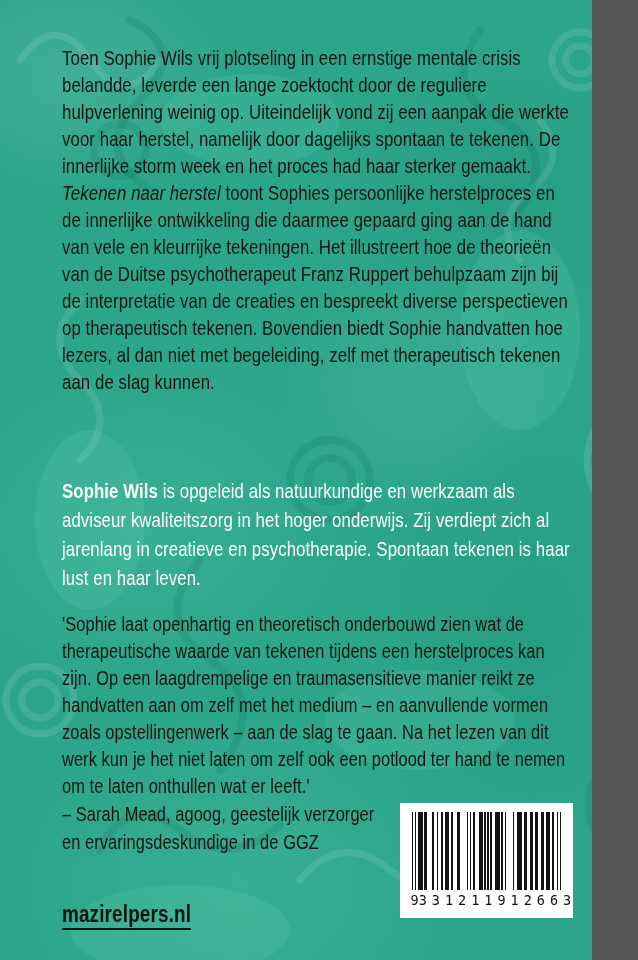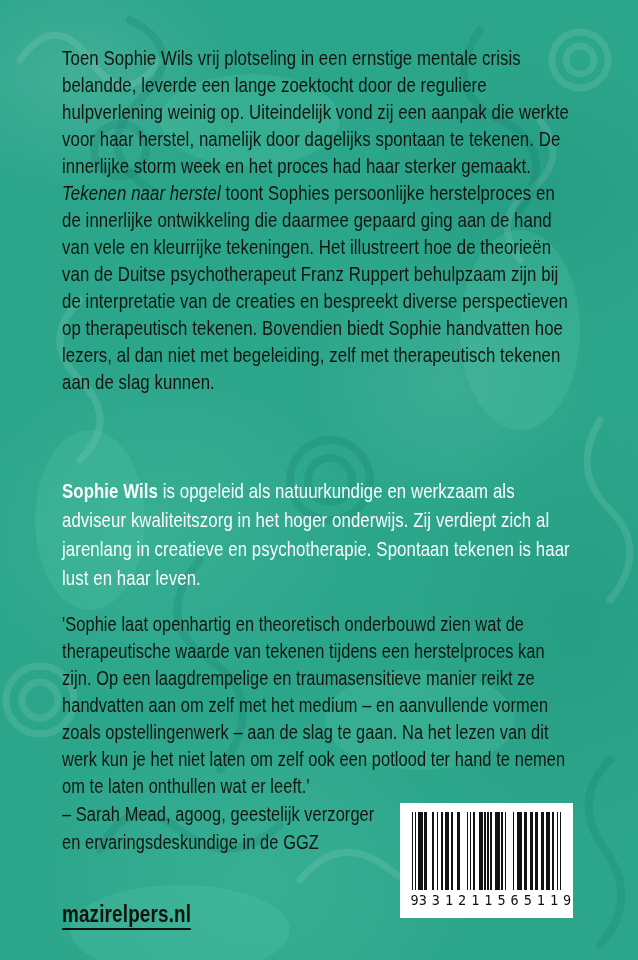--- a/index.html
+++ b/index.html
@@ -1,18 +1,18 @@
 <!DOCTYPE html>
 <html><head>
 <meta charset="utf-8">
 <style>
   html,body{margin:0;padding:0;background:#555;}
   .cover{
     position:relative;
-    width:638px;height:960px;
+    width:592px;height:960px;
     overflow:hidden;
     background-color:#2ca68b;
     background-image:
       radial-gradient(220px 160px at 12% 8%,  rgba(255,255,255,0.10), rgba(255,255,255,0) 70%),
       radial-gradient(260px 200px at 85% 20%, rgba(20,130,110,0.25), rgba(20,130,110,0) 70%),
       radial-gradient(300px 240px at 25% 55%, rgba(90,205,175,0.22), rgba(90,205,175,0) 70%),
       radial-gradient(240px 300px at 90% 65%, rgba(15,125,104,0.22), rgba(15,125,104,0) 70%),
       radial-gradient(320px 260px at 40% 92%, rgba(100,210,180,0.20), rgba(100,210,180,0) 70%),
       radial-gradient(200px 180px at 70% 40%, rgba(255,255,255,0.07), rgba(255,255,255,0) 70%);
     font-family:"Liberation Sans", sans-serif;
@@ -208,17 +208,17 @@
         <div style="width: 1.58px; height: 100%; background: rgb(19, 19, 19);"></div>
         <div style="width: 1.58px; height: 100%; background: transparent;"></div>
         <div style="width: 1.58px; height: 100%; background: transparent;"></div>
         <div style="width: 1.58px; height: 100%; background: rgb(19, 19, 19);"></div>
         <div style="width: 1.58px; height: 100%; background: transparent;"></div>
         <div style="width: 1.58px; height: 100%; background: rgb(19, 19, 19);"></div>
       </div>
     <div class="bc-digits">
       <span class="lead">9</span>
       <span>331211</span>
-      <span>565119</span>
+      <span>912663</span>
     </div>
   </div>
 
 </div>
 
 </body></html>

